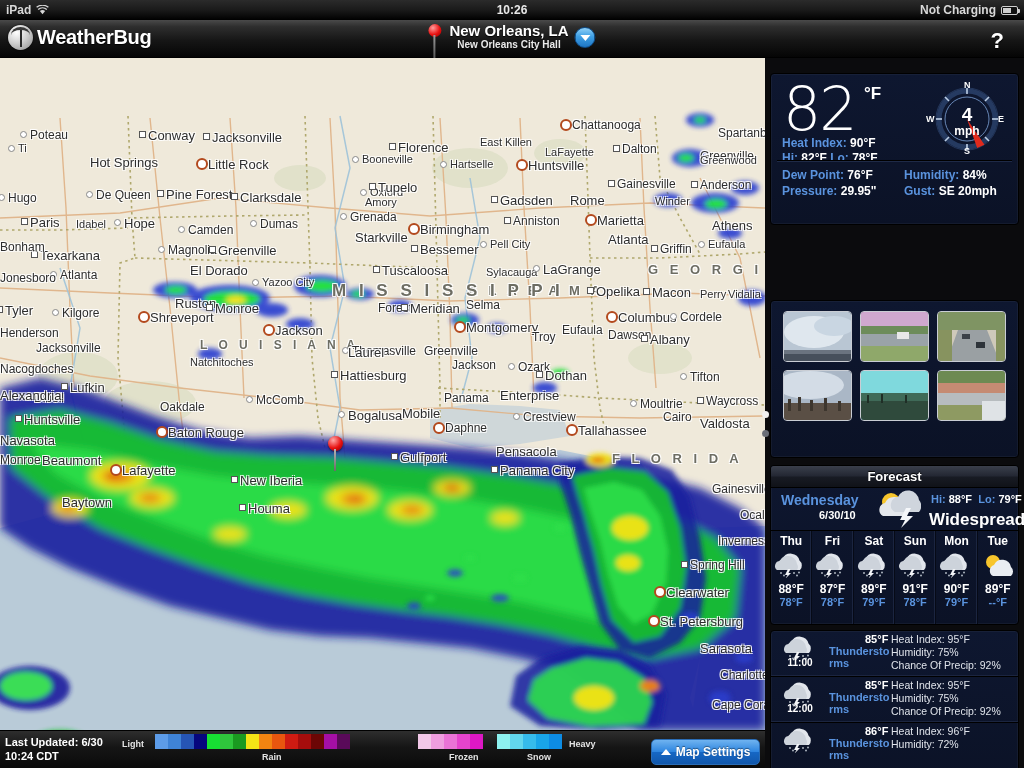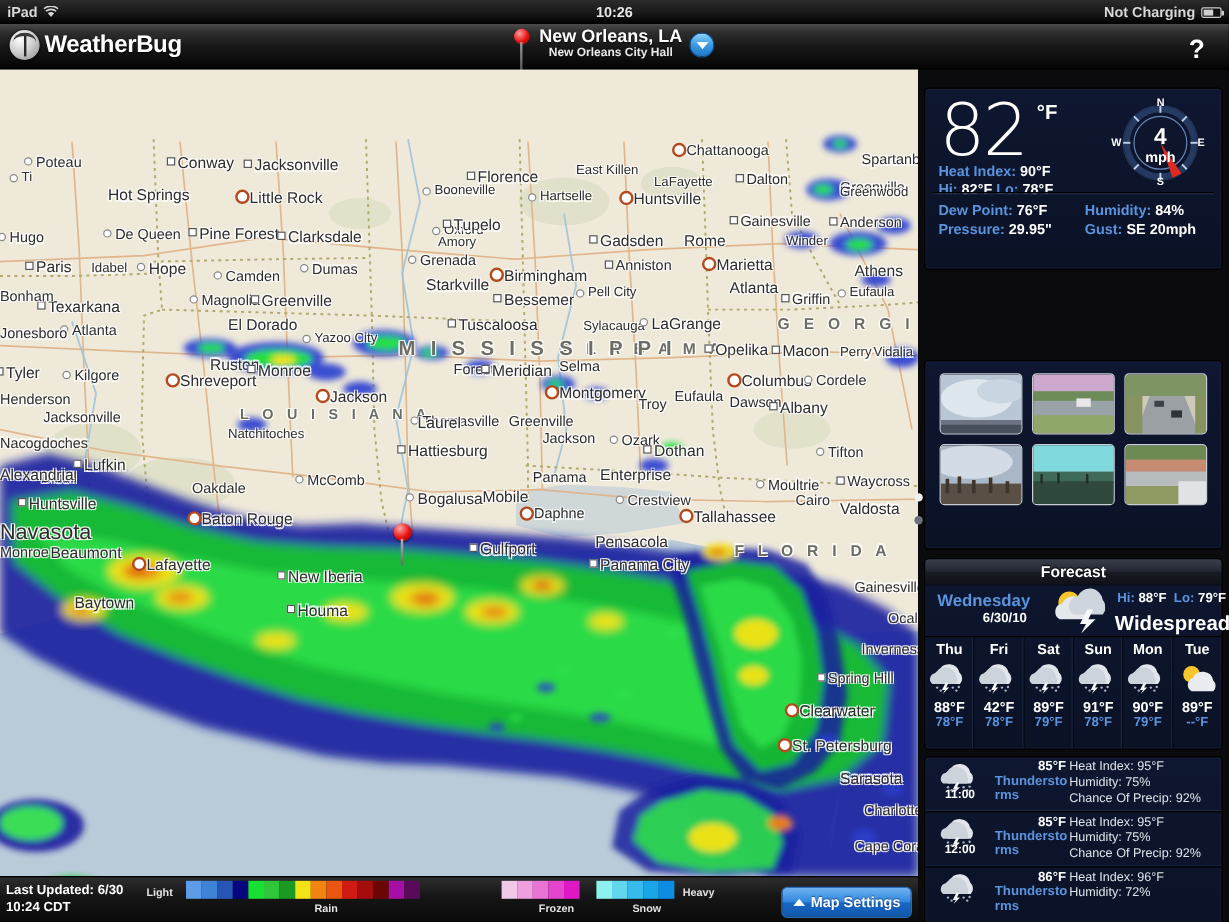--- a/index.html
+++ b/index.html
@@ -493,21 +493,21 @@
       <div class="maplabel" style="left: 562px; top: 265px; font-size: 12px;">Eufaula</div>
       <div class="maplabel" style="left: 532px; top: 272px; font-size: 12px;">Troy</div>
       <div class="maplabel" style="left: 608px; top: 270px; font-size: 12px;">Dawson</div>
       <div class="maplabel mk-sq" style="left: 650px; top: 274px; font-size: 13px;">Albany</div>
       <div class="maplabel state" style="left: 200px; top: 280px; font-size: 12px;">L O U I S I A N A</div>
       <div class="maplabel" style="left: 36px; top: 283px; font-size: 12px;">Jacksonville</div>
       <div class="maplabel mk-sq" style="left: 0px; top: 304px; font-size: 12px;">Nacogdoches</div>
       <div class="maplabel mk-sq" style="left: 70px; top: 322px; font-size: 13px;">Lufkin</div>
       <div class="maplabel mk-dot" style="left: 34px; top: 333px; font-size: 12px;">Diboll</div>
       <div class="maplabel mk-sq" style="left: 24px; top: 354px; font-size: 13px;">Huntsville</div>
-      <div class="maplabel" style="left: 0px; top: 375px; font-size: 18px;">Navasota</div>
+      <div class="maplabel" style="left: 0px; top: 375px; font-size: 13px;">Navasota</div>
       <div class="maplabel mk-sq" style="left: 0px; top: 395px; font-size: 12px;">Monroe</div>
       <div class="maplabel" style="left: 42px; top: 395px; font-size: 13px;">Beaumont</div>
       <div class="maplabel" style="left: 62px; top: 437px; font-size: 13px;">Baytown</div>
       <div class="maplabel mk-dot" style="left: 352px; top: 286px; font-size: 12px;">Thomasville</div>
       <div class="maplabel" style="left: 424px; top: 286px; font-size: 12px;">Greenville</div>
       <div class="maplabel" style="left: 452px; top: 300px; font-size: 12px;">Jackson</div>
       <div class="maplabel mk-dot" style="left: 518px; top: 302px; font-size: 12px;">Ozark</div>
       <div class="maplabel" style="left: 348px; top: 287px; font-size: 13px;">Laurel</div>
       <div class="maplabel mk-sq" style="left: 545px; top: 310px; font-size: 13px;">Dothan</div>
       <div class="maplabel mk-dot" style="left: 690px; top: 312px; font-size: 12px;">Tifton</div>
@@ -794,21 +794,21 @@
     <polygon points="14,17 11,23 13.5,23 11.5,26.5 17,21 14.5,21 16.5,17" fill="#f2f4f7"></polygon>
     <g fill="#aab2bd">
                 <circle cx="7" cy="21" r="1"></circle>
                 <circle cx="10" cy="23.5" r="1"></circle>
       <circle cx="20" cy="21" r="1"></circle>
                 <circle cx="23" cy="23.5" r="1"></circle>
                 <circle cx="25" cy="20.5" r="1"></circle>
               </g>
             </svg>
           </div>
-     <div class="fd-hi">42°F</div>
+     <div class="fd-hi">87°F</div>
      <div class="fd-lo">78°F</div>
         </div>
         <div class="fday">
           <div class="fd-name">Sat</div>
      <div class="fd-icon">
             <svg width="34" height="26" viewBox="0 0 34 26">
     <path d="M7 18 a6 6 0 0 1 1.5-11 a9 9 0 0 1 17 1.5 a6.5 6.5 0 0 1 0.5 9.5 Z" fill="#e2e6ec"></path>
     <path d="M3 18 a5 5 0 0 1 3-9 a8 8 0 0 1 8-5 a9 9 0 0 1 9 8 a5.5 5.5 0 0 1 0 6 Z" fill="#cdd3db"></path>
     <polygon points="14,17 11,23 13.5,23 11.5,26.5 17,21 14.5,21 16.5,17" fill="#f2f4f7"></polygon>
     <g fill="#aab2bd">

